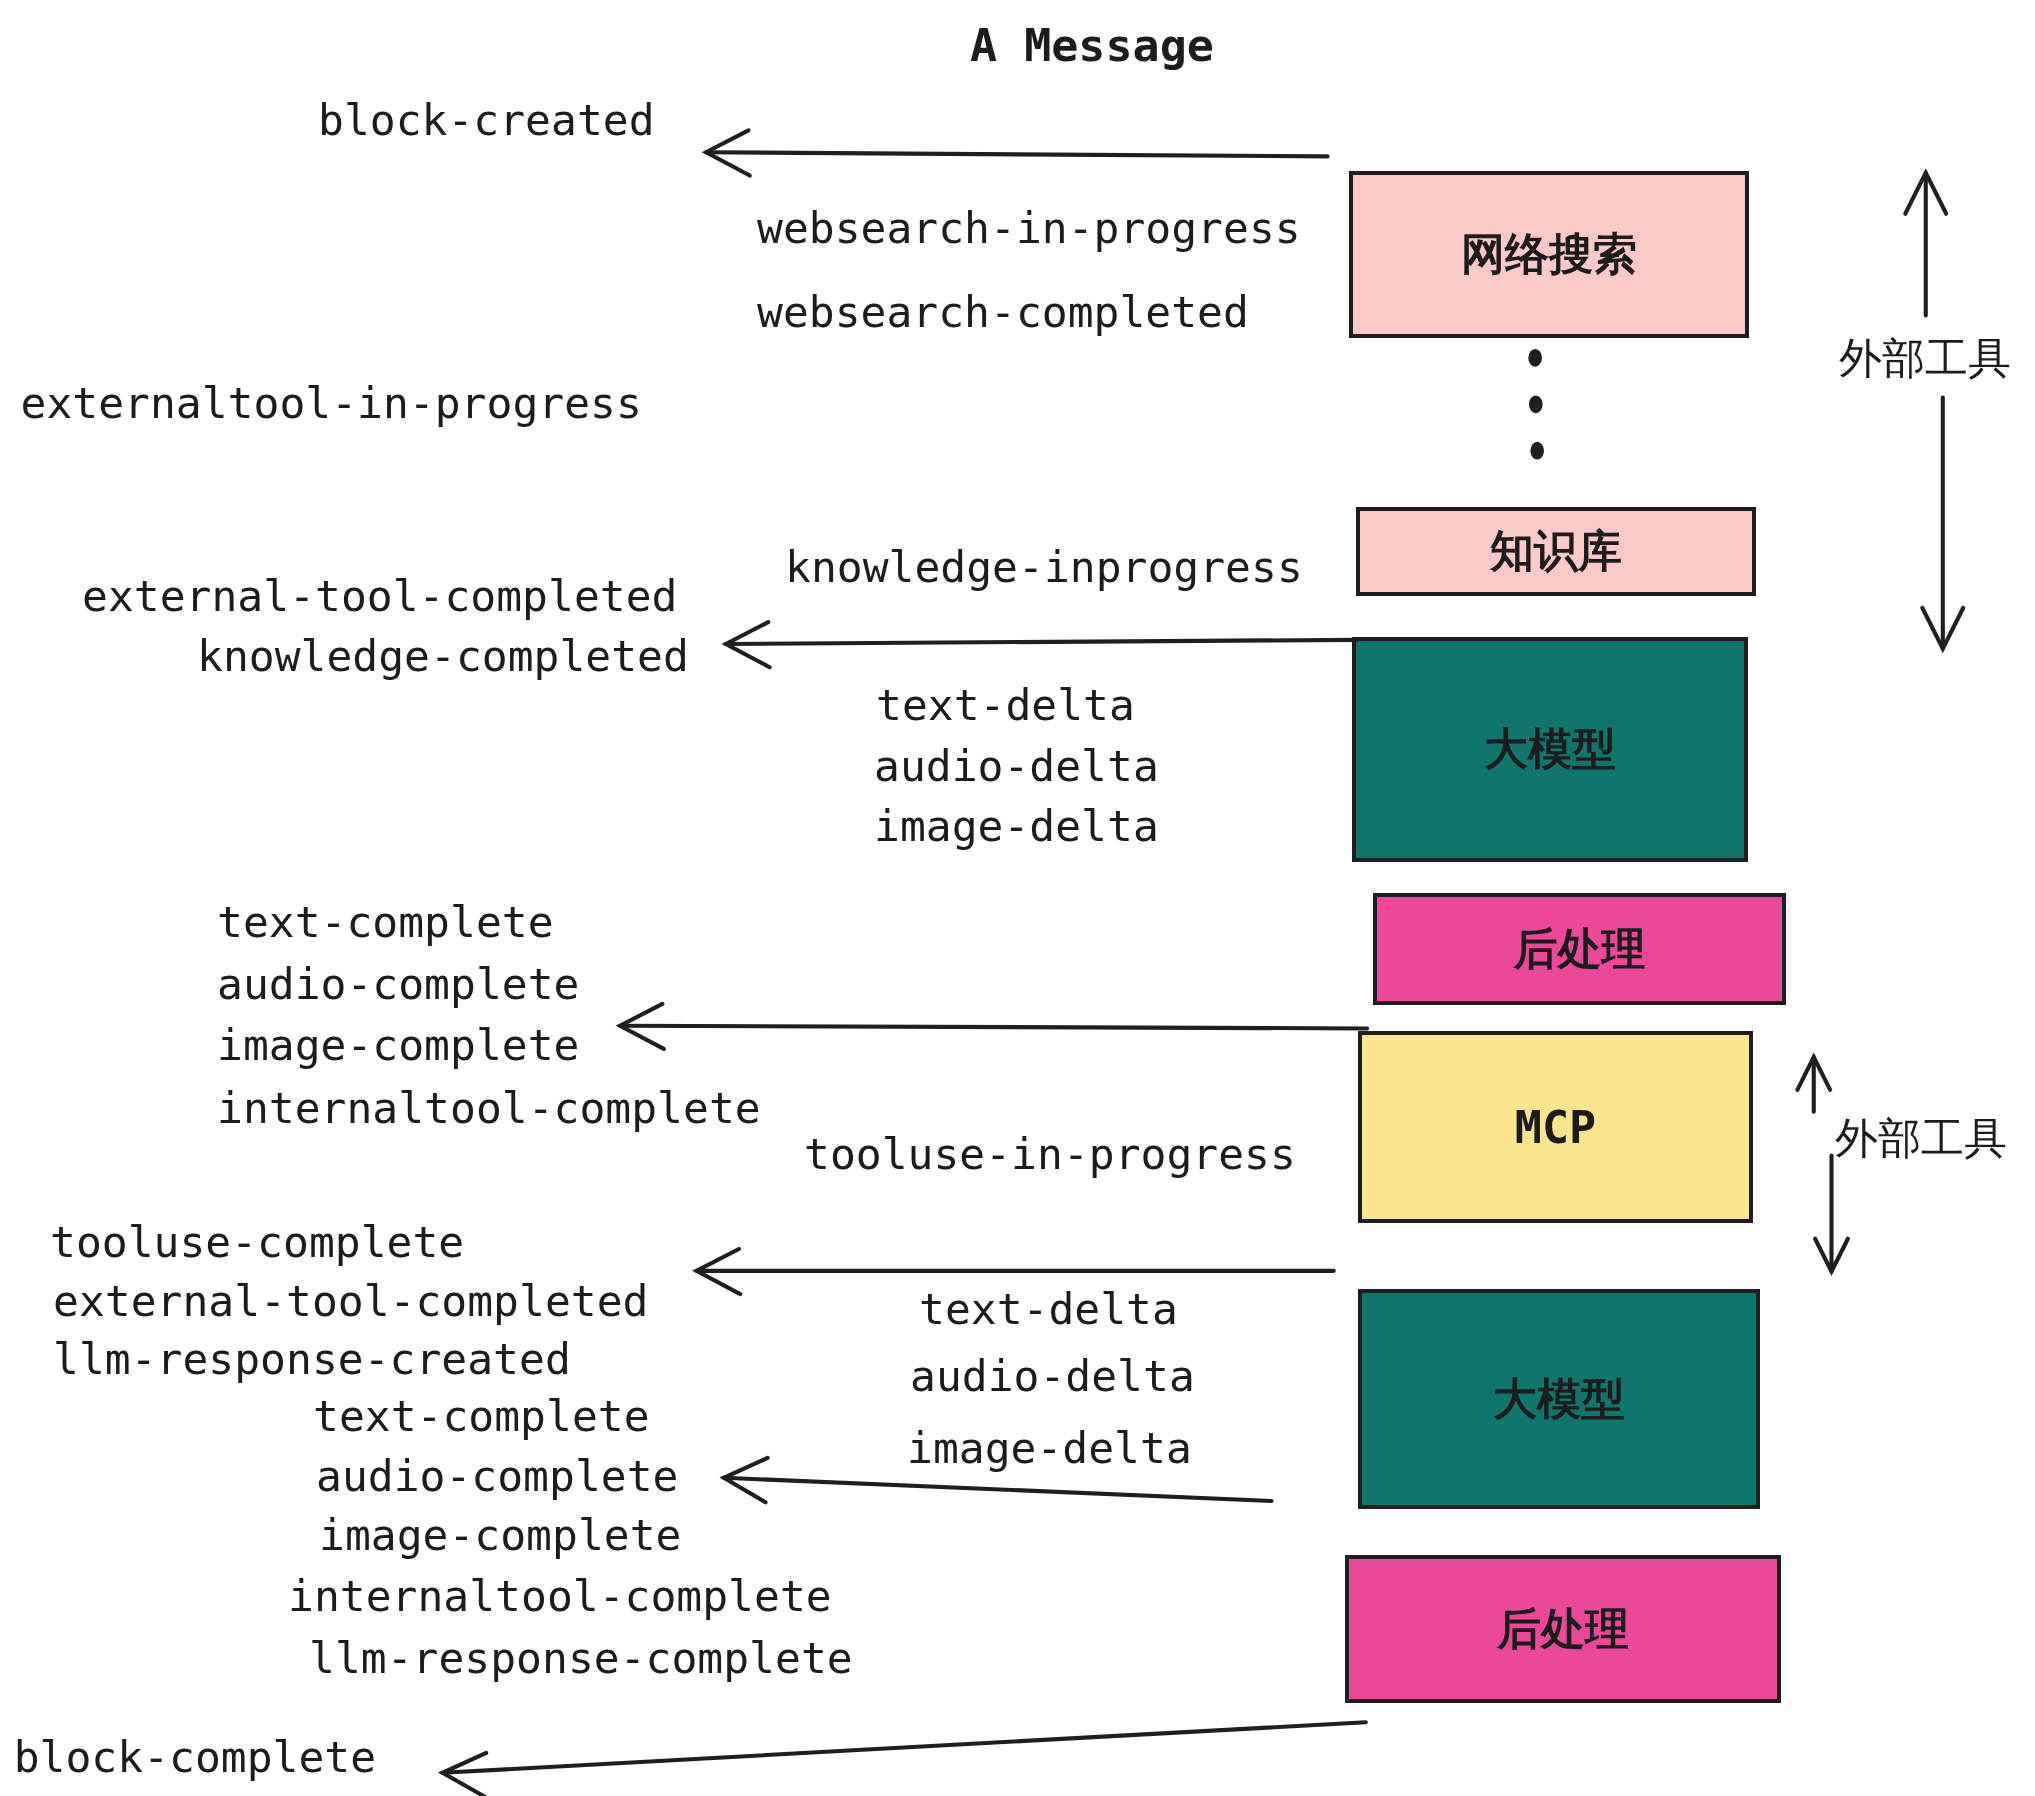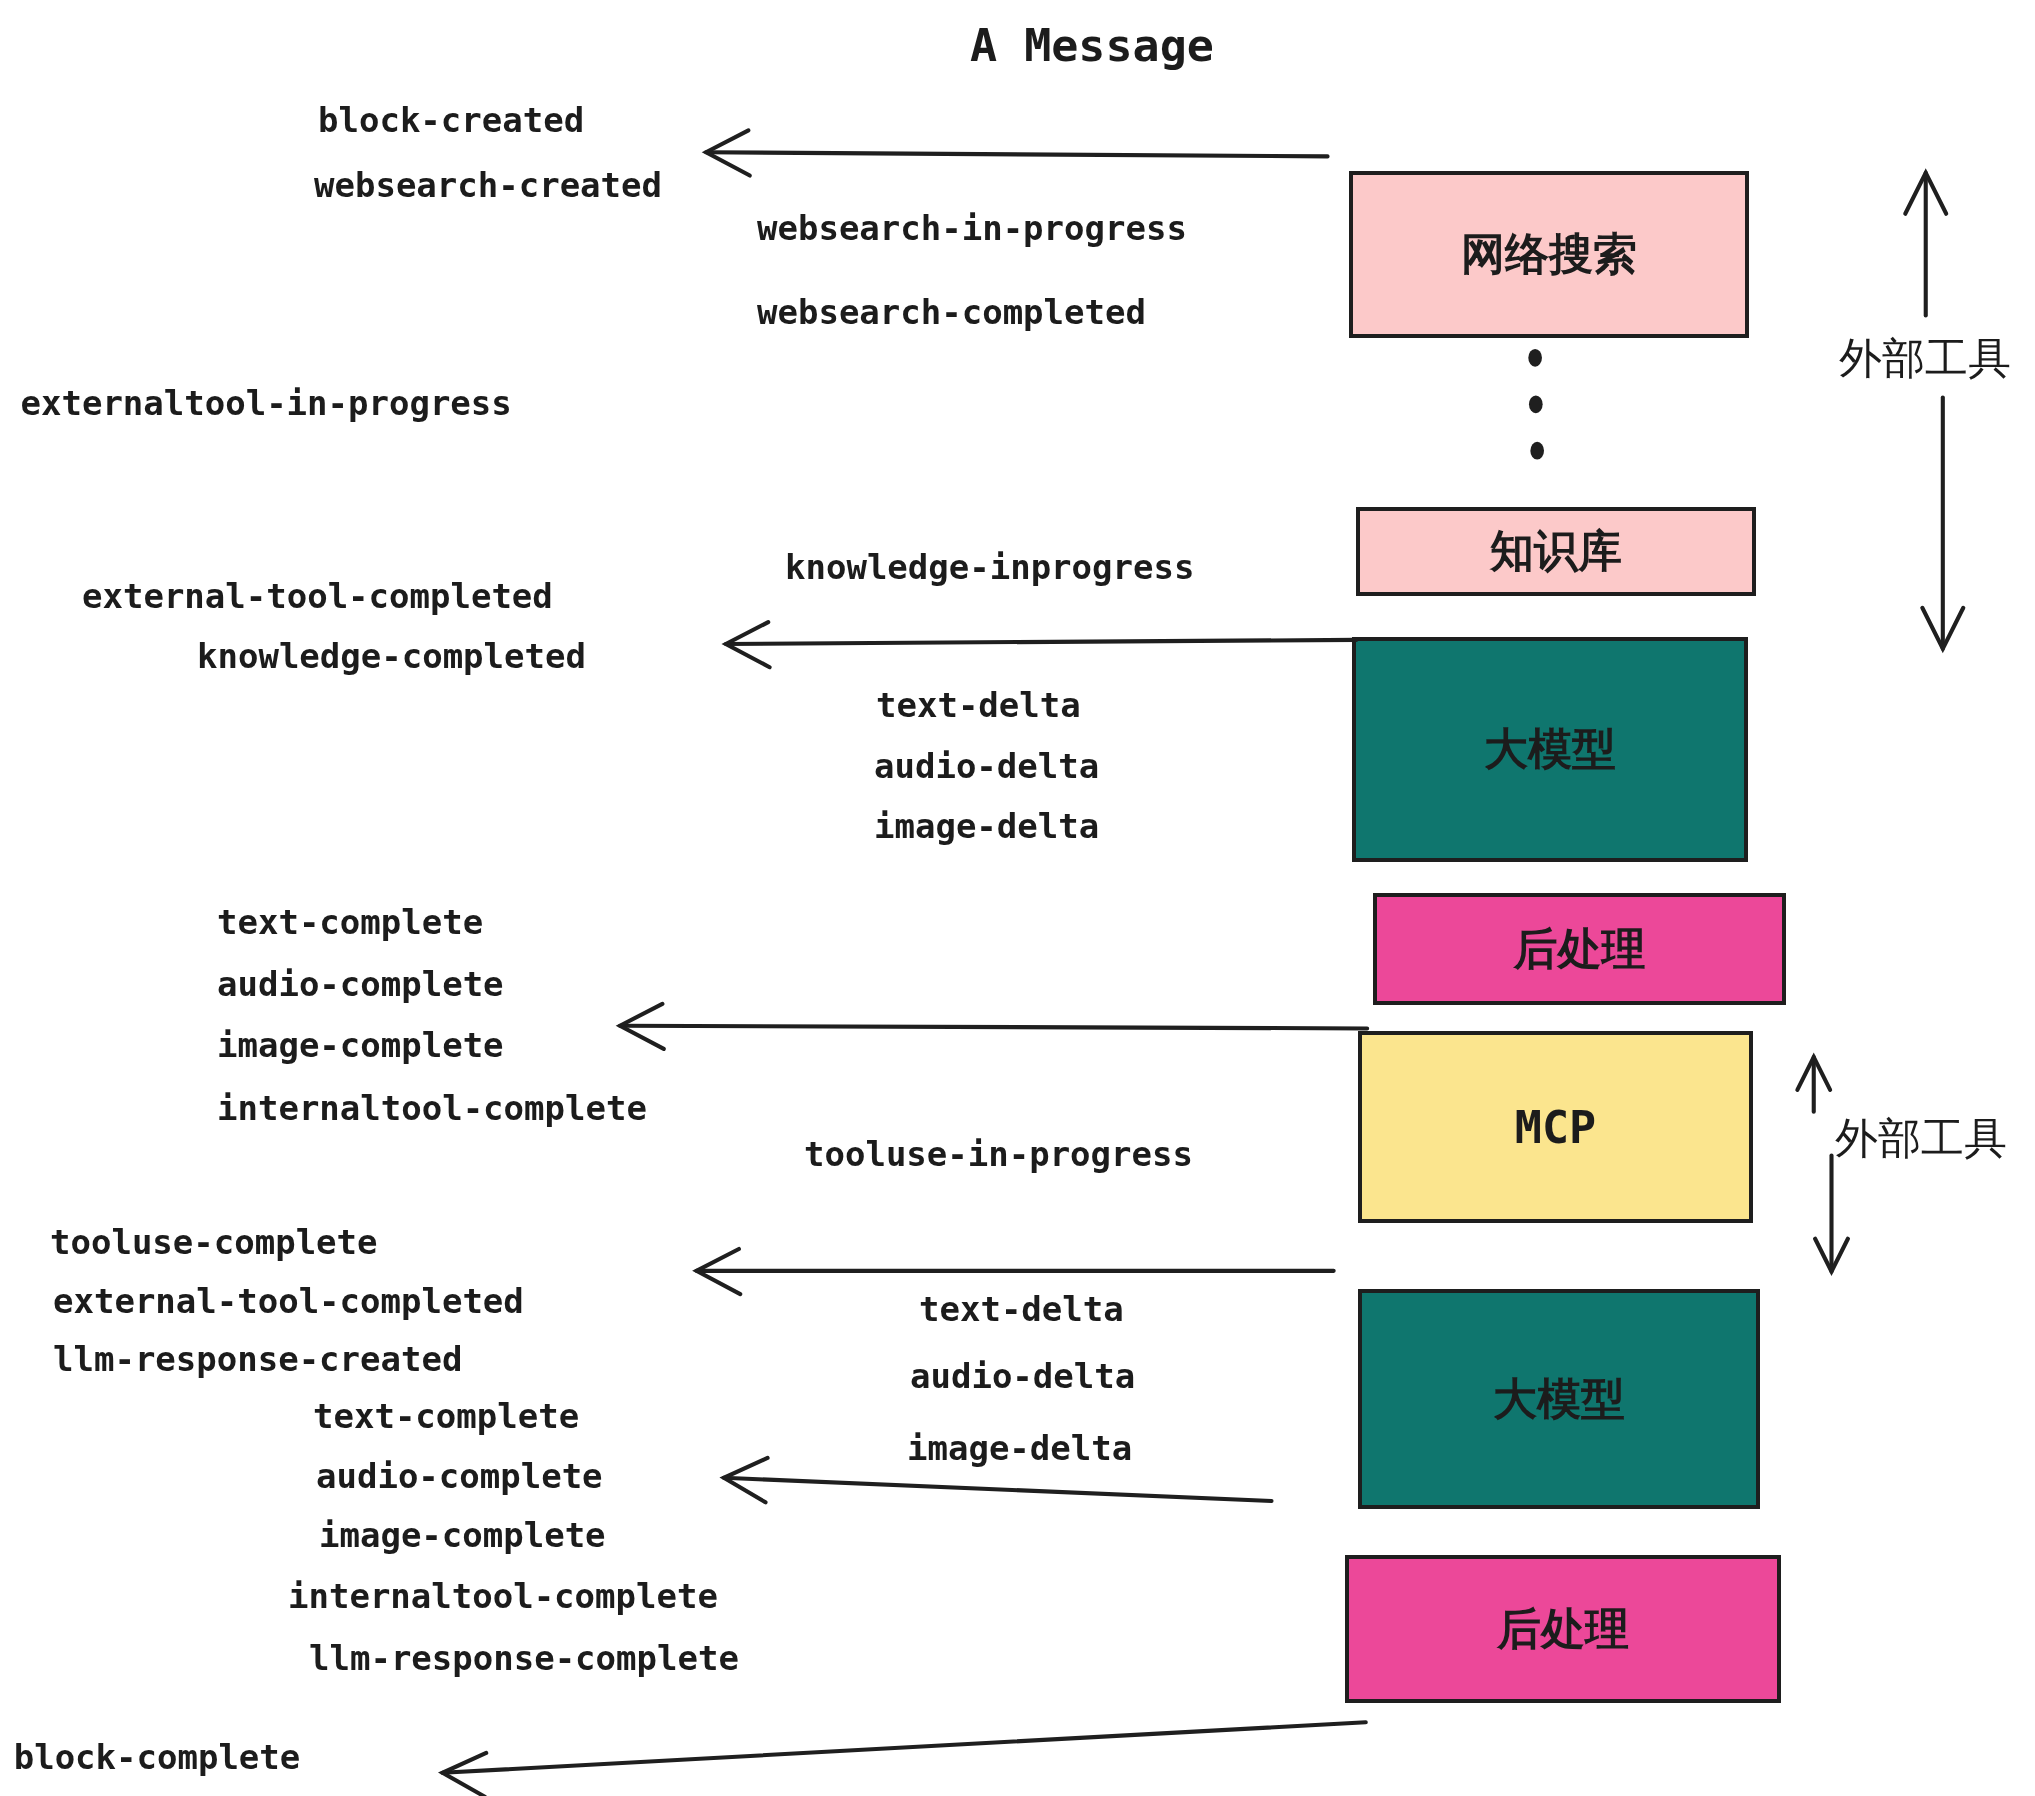--- a/index.html
+++ b/index.html
@@ -8,22 +8,22 @@
     width:2035px;height:1796px;
     background:#ffffff;
     overflow:hidden;
     font-family:"DejaVu Sans Mono", monospace;
     color:#1c1c1c;
   }
   .evt{
     position:absolute;
     transform:translateY(-50%);
     font-family:"DejaVu Sans Mono", monospace;
-    font-size:34px;
-    font-weight:bold;
+    font-size:43px;
+    font-weight:normal;
     line-height:1;
     white-space:nowrap;
     color:#1c1c1c;
   }
   .title{
     position:absolute;
     font-family:"DejaVu Sans Mono", monospace;
     font-size:45px;
     font-weight:bold;
     white-space:nowrap;
@@ -58,21 +58,20 @@
   svg.overlay{position:absolute;left:0;top:0;}
 </style>
 </head>
 <body>
 
 <div id="canvas">
 
   <div class="title" style="left:970px;top:19px;">A Message</div>
 
   <div class="evt" style="left:318px;top:120px;">block-created</div>
-  <div class="evt" style="left:314px;top:185px;">websearch-created</div>
   <div class="evt" style="left:757px;top:228px;">websearch-in-progress</div>
   <div class="evt" style="left:757px;top:312px;">websearch-completed</div>
   <div class="evt" style="left:785px;top:567px;">knowledge-inprogress</div>
   <div class="evt" style="left:20.5px;top:403px;">externaltool-in-progress</div>
   <div class="evt" style="left:82px;top:596px;">external-tool-completed</div>
   <div class="evt" style="left:197px;top:656px;">knowledge-completed</div>
 
   <div class="evt" style="left:876px;top:705px;">text-delta</div>
   <div class="evt" style="left:874px;top:766px;">audio-delta</div>
   <div class="evt" style="left:874px;top:826px;">image-delta</div>

